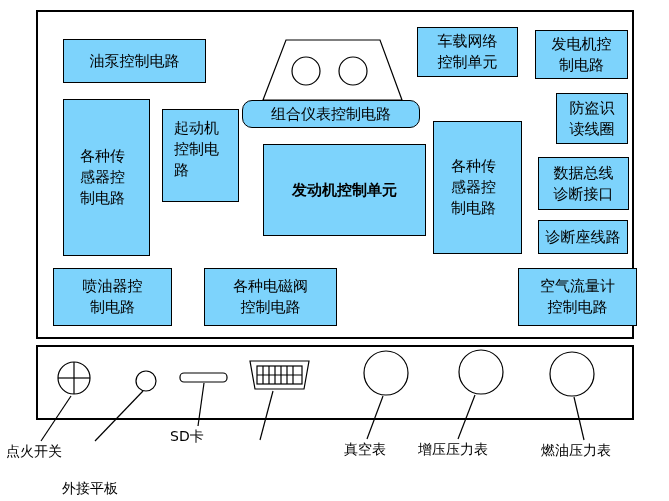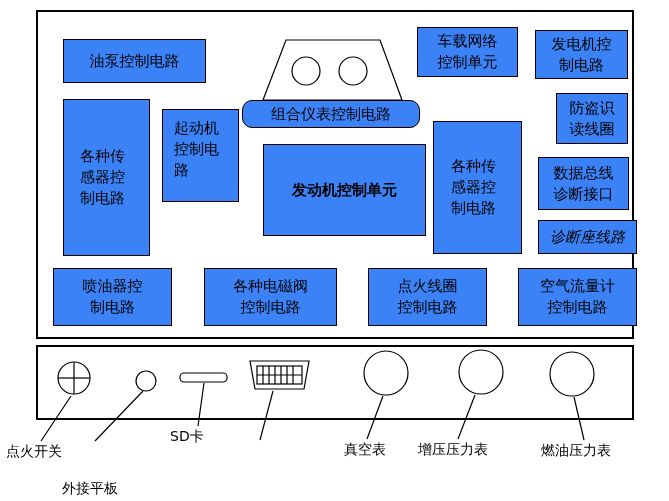--- a/index.html
+++ b/index.html
@@ -3,33 +3,33 @@
 <meta charset="utf-8">
 <style>
   html,body{margin:0;padding:0;background:#fff;}
   body{font-family:"DejaVu Sans","Liberation Sans",sans-serif;color:#000;}
   .stage{position:relative;width:669px;height:501px;background:#fff;overflow:hidden;}
   .panel{position:absolute;border:2px solid #000;box-sizing:border-box;background:#fff;}
   .panel-top{left:36px;top:10px;width:598px;height:329px;}
   .panel-bottom{left:36px;top:345px;width:598px;height:75px;}
   .box{position:absolute;border:1px solid #000;box-sizing:border-box;display:flex;
        align-items:center;justify-content:center;text-align:center;
-       font-size:15px;line-height:21px;background:#3b82f6;}
+       font-size:15px;line-height:21px;background:#7dd3fc;}
   .b0{left:63px;top:39px;width:143px;height:44px;}
   .b1{left:417px;top:27px;width:101px;height:50px;padding:0 13px;}
   .b2{left:535px;top:30px;width:93px;height:49px;padding:8px 9px;}
   .b3{left:242px;top:100px;width:178px;height:28px;border-radius:10px;}
   .b4{left:556px;top:93px;width:72px;height:51px;padding:0 8px;}
   .b5{left:63px;top:99px;width:87px;height:157px;padding:0 16px;text-align:left;}
   .b6{left:162px;top:109px;width:77px;height:93px;padding:8px 11px 0 11px;
       align-items:flex-start;text-align:left;}
   .b7{left:263px;top:144px;width:163px;height:92px;font-weight:bold;}
   .b8{left:433px;top:121px;width:89px;height:133px;padding:0 17px;text-align:left;}
   .b9{left:538px;top:157px;width:91px;height:53px;padding:0 8px;}
-  .b10{left:538px;top:220px;width:99px;height:34px;font-style:italic;}
+  .b10{left:538px;top:220px;width:90px;height:34px;}
   .b11{left:53px;top:268px;width:119px;height:58px;padding:0 22px;}
   .b12{left:204px;top:268px;width:133px;height:58px;padding:0 24px;}
   .b13{left:368px;top:268px;width:119px;height:58px;padding:0 22px;}
   .b14{left:518px;top:268px;width:119px;height:58px;padding:0 15px;}
   .lbl{position:absolute;font-size:14px;line-height:20px;}
   .l0{left:6px;top:441px;}
   .l1{left:62px;top:441px;width:62px;margin-top:37px;}
   .l2{left:170px;top:426px;}
   .l3{left:214px;top:440px;}
   .l4{left:344px;top:439px;}
@@ -52,21 +52,20 @@
   <div class="box b3">组合仪表控制电路</div>
   <div class="box b4">防盗识读线圈</div>
   <div class="box b5">各种传感器控制电路</div>
   <div class="box b6">起动机控制电路</div>
   <div class="box b7">发动机控制单元</div>
   <div class="box b8">各种传感器控制电路</div>
   <div class="box b9">数据总线诊断接口</div>
   <div class="box b10">诊断座线路</div>
   <div class="box b11">喷油器控制电路</div>
   <div class="box b12">各种电磁阀控制电路</div>
-  <div class="box b13">点火线圈控制电路</div>
   <div class="box b14">空气流量计控制电路</div>
 
   <div class="lbl l0">点火开关</div>
   <div class="lbl l1">外接平板连接口</div>
   <div class="lbl l2">SD卡</div>
   <div class="lbl l4">真空表</div>
   <div class="lbl l5">增压压力表</div>
   <div class="lbl l6">燃油压力表</div>
 
   <svg class="overlay" width="669" height="501">

